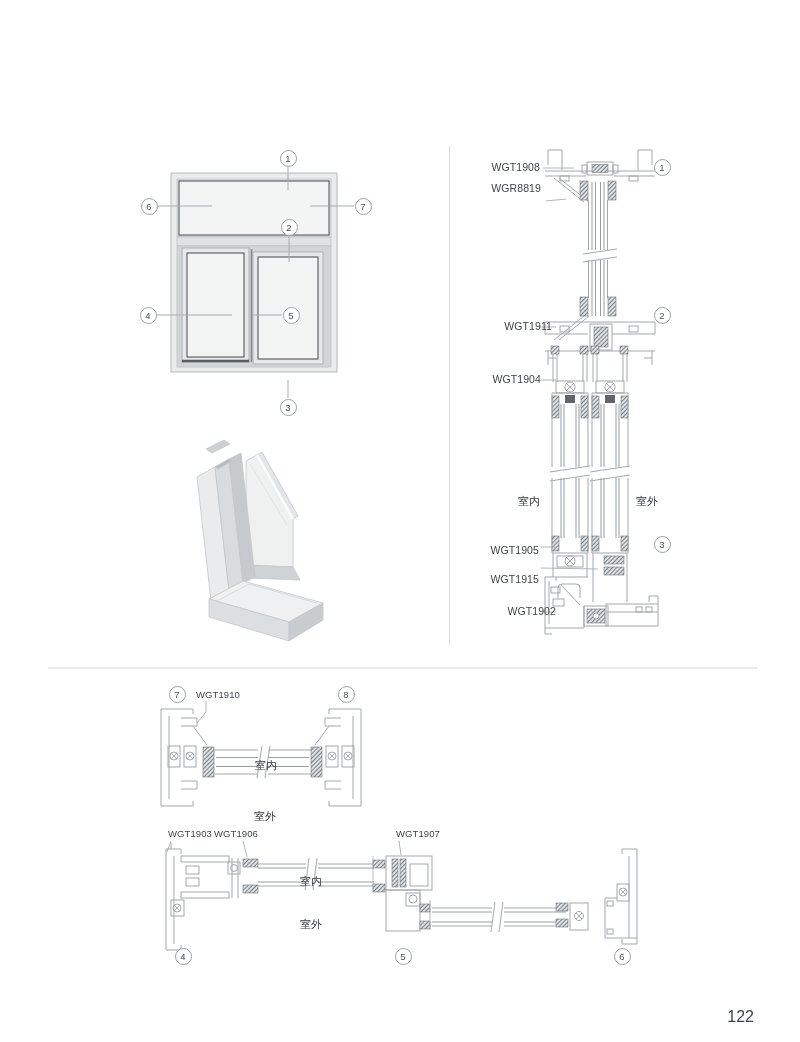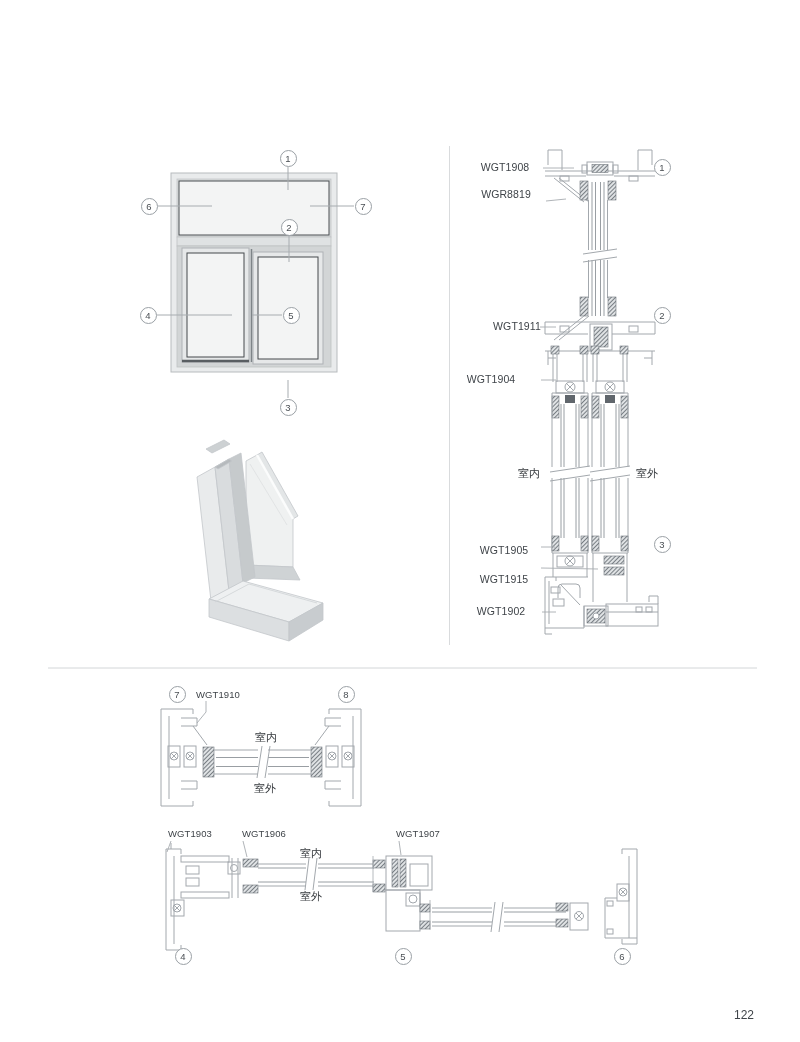--- a/index.html
+++ b/index.html
@@ -4,23 +4,23 @@
 <style>
   html,body{margin:0;padding:0;background:#ffffff;}
   body{width:800px;height:1042px;position:relative;font-family:"Liberation Sans",sans-serif;}
   .stage{position:absolute;left:0;top:0;width:800px;height:1042px;overflow:hidden;background:#fff;}
   svg.art{position:absolute;left:0;top:0;}
   .co{position:absolute;width:17px;height:17px;border:1px solid #9aa0a5;border-radius:50%;
       background:#fff;color:#4a4f54;font-size:9.5px;line-height:15px;text-align:center;
       box-sizing:border-box;}
   .lbl{position:absolute;font-size:10.5px;color:#3f4449;white-space:nowrap;letter-spacing:.1px;}
   .lbl.sm{font-size:9.5px;}
-  .lbl.r{text-align:center;width:70px;}
-  .cjk{position:absolute;font-size:11px;color:#34383c;width:34px;text-align:center;white-space:nowrap;}
-  .pagenum{position:absolute;font-size:12px;color:#3f4449;}
+  .lbl.r{text-align:right;width:70px;}
+  .cjk{position:absolute;font-size:11px;color:#34383c;width:34px;text-align:center;white-space:nowrap;margin-top:28px;}
+  .pagenum{position:absolute;font-size:16px;color:#3f4449;}
 </style>
 </head>
 <body>
 
 <div class="stage">
 
 <svg class="art" width="800" height="1042" viewBox="0 0 800 1042">
   <defs>
     <pattern id="hatch" patternUnits="userSpaceOnUse" width="3" height="3" patternTransform="rotate(45)">
       <rect width="3" height="3" fill="#dfe2e4"></rect>
@@ -343,34 +343,34 @@
   <div class="co" style="left:653.5px;top:535.5px">3</div>
 
   <div class="co" style="left:168.5px;top:685.5px">7</div>
   <div class="co" style="left:337.5px;top:685.5px">8</div>
 
   <div class="co" style="left:174.5px;top:947.5px">4</div>
   <div class="co" style="left:394.5px;top:947.5px">5</div>
   <div class="co" style="left:613.5px;top:947.5px">6</div>
 
   <div class="lbl r" style="right:260px;top:161px">WGT1908</div>
-  <div class="lbl r" style="right:259px;top:188px">WGR8819</div>
+  <div class="lbl r" style="right:259px;top:182px">WGR8819</div>
   <div class="lbl r" style="right:248px;top:320px">WGT1911</div>
-  <div class="lbl r" style="right:274px;top:373px">WGT1904</div>
+  <div class="lbl r" style="right:259px;top:373px">WGT1904</div>
   <div class="lbl r" style="right:261px;top:544px">WGT1905</div>
   <div class="lbl r" style="right:261px;top:573px">WGT1915</div>
-  <div class="lbl r" style="right:264px;top:605px">WGT1902</div>
+  <div class="lbl r" style="right:244px;top:605px">WGT1902</div>
   <div class="cjk" style="left:512px;top:466px">室内</div>
   <div class="cjk" style="left:630px;top:466px">室外</div>
 
   <div class="lbl sm" style="left:196px;top:689px">WGT1910</div>
   <div class="cjk" style="left:249px;top:730px">室内</div>
   <div class="cjk" style="left:248px;top:781px">室外</div>
 
   <div class="lbl sm" style="left:168px;top:828px">WGT1903</div>
-  <div class="lbl sm" style="left:242px;top:828px">WGT1906</div>
+  <div class="lbl sm" style="left:214px;top:828px">WGT1906</div>
   <div class="lbl sm" style="left:396px;top:828px">WGT1907</div>
   <div class="cjk" style="left:294px;top:846px">室内</div>
   <div class="cjk" style="left:294px;top:889px">室外</div>
 
   <div class="pagenum" style="right:46px;top:1008px">122</div>
 
 </div>
 
 </body></html>

